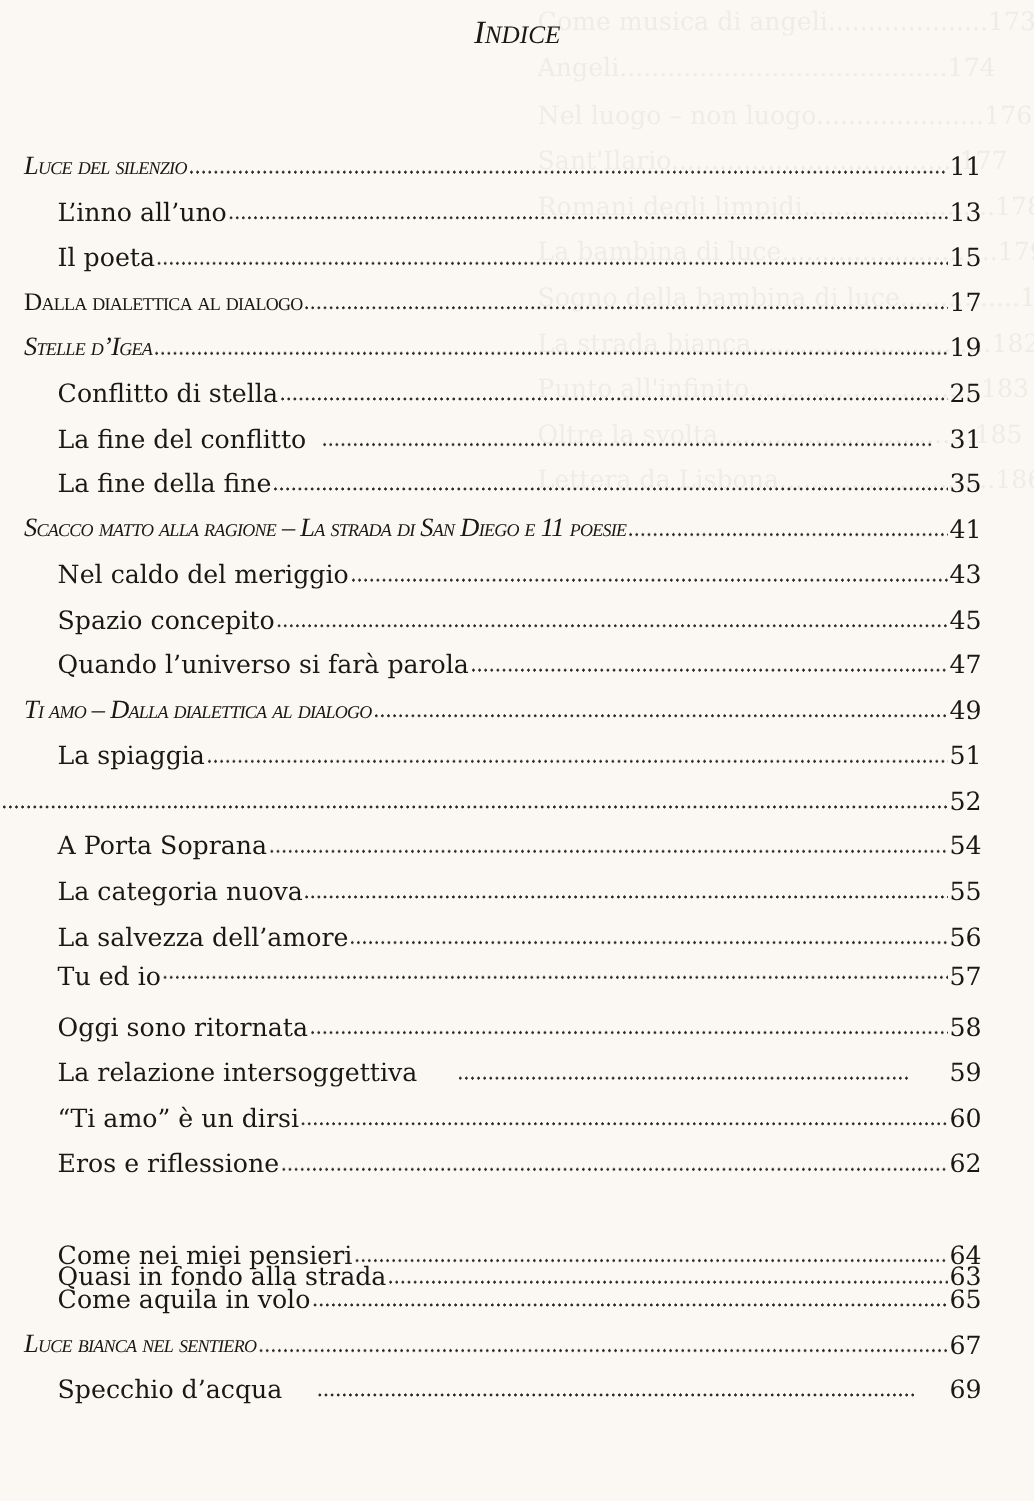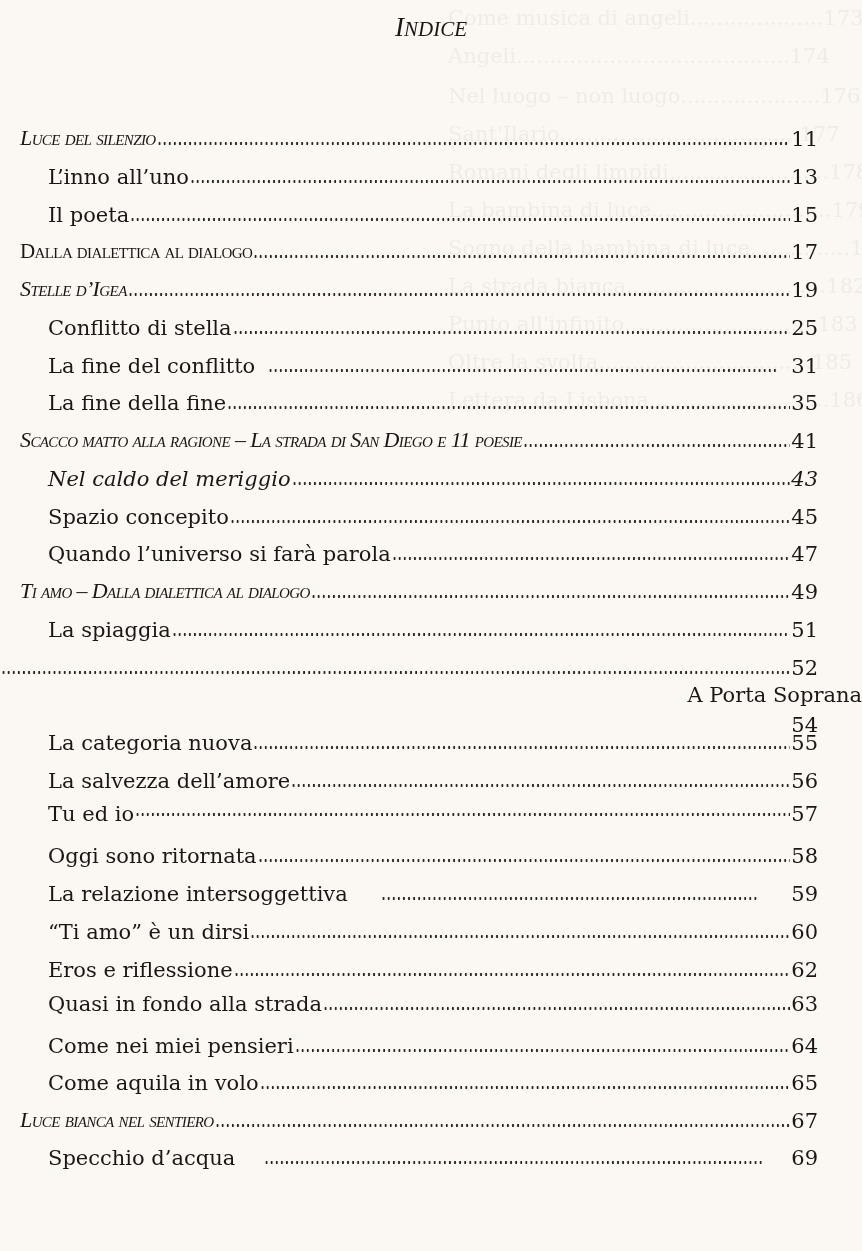--- a/index.html
+++ b/index.html
@@ -116,21 +116,21 @@
     <div class="row item" style="top: 381.25px;">
       <span class="lbl">La fine della fine</span>
       <span class="dots"></span>
       <span class="pg">35</span>
     </div>
     <div class="row section" style="top: 419px;">
       <span class="lbl">Scacco matto alla ragione – La strada di San Diego e 11 poesie</span>
       <span class="dots"></span>
       <span class="pg">41</span>
     </div>
-    <div class="row item" style="top: 456.75px; font-style: italic;">
+    <div class="row item" style="top: 456.75px;">
       <span class="lbl">Nel caldo del meriggio</span>
       <span class="dots"></span>
       <span class="pg">43</span>
     </div>
     <div class="row item" style="top: 494.5px;">
       <span class="lbl">Spazio concepito</span>
       <span class="dots"></span>
       <span class="pg">45</span>
     </div>
     <div class="row item" style="top: 532.25px;">
@@ -145,21 +145,21 @@
     </div>
     <div class="row item" style="top: 607.75px;">
       <span class="lbl">La spiaggia</span>
       <span class="dots"></span>
       <span class="pg">51</span>
     </div>
     <div class="row item" style="top: 645.5px;">
       <span class="dots"></span>
       <span class="pg">52</span>
     </div>
-    <div class="row item" style="top: 683.25px; flex-direction: column;">
+    <div class="row item" style="top: 683.25px;">
       <span class="lbl">A Porta Soprana</span>
       <span class="dots"></span>
       <span class="pg">54</span>
     </div>
     <div class="row item" style="top: 721px;">
       <span class="lbl">La categoria nuova</span>
       <span class="dots"></span>
       <span class="pg">55</span>
     </div>
     <div class="row item" style="top: 758.75px;">
@@ -185,21 +185,21 @@
     <div class="row item" style="top: 909.75px;">
       <span class="lbl">“Ti amo” è un dirsi</span>
       <span class="dots"></span>
       <span class="pg">60</span>
     </div>
     <div class="row item" style="top: 947.5px;">
       <span class="lbl">Eros e riflessione</span>
       <span class="dots"></span>
       <span class="pg">62</span>
     </div>
-    <div class="row item" style="top: 982px; justify-content: center;">
+    <div class="row item" style="top: 1042px; justify-content: center;">
       <span class="lbl">Quasi in fondo alla strada</span>
       <span class="dots"></span>
       <span class="pg">63</span>
     </div>
     <div class="row item" style="top: 1024px;">
       <span class="lbl">Come nei miei pensieri</span>
       <span class="dots"></span>
       <span class="pg">64</span>
     </div>
     <div class="row item" style="top: 1060.75px;">

